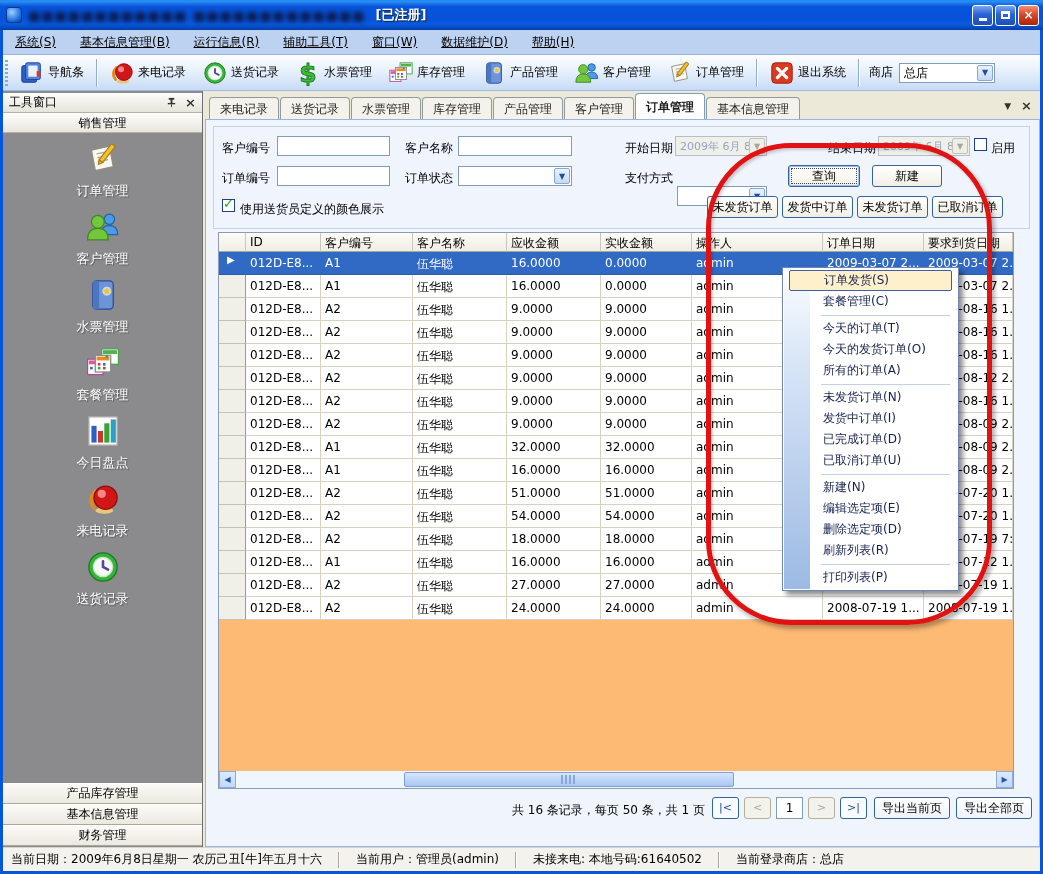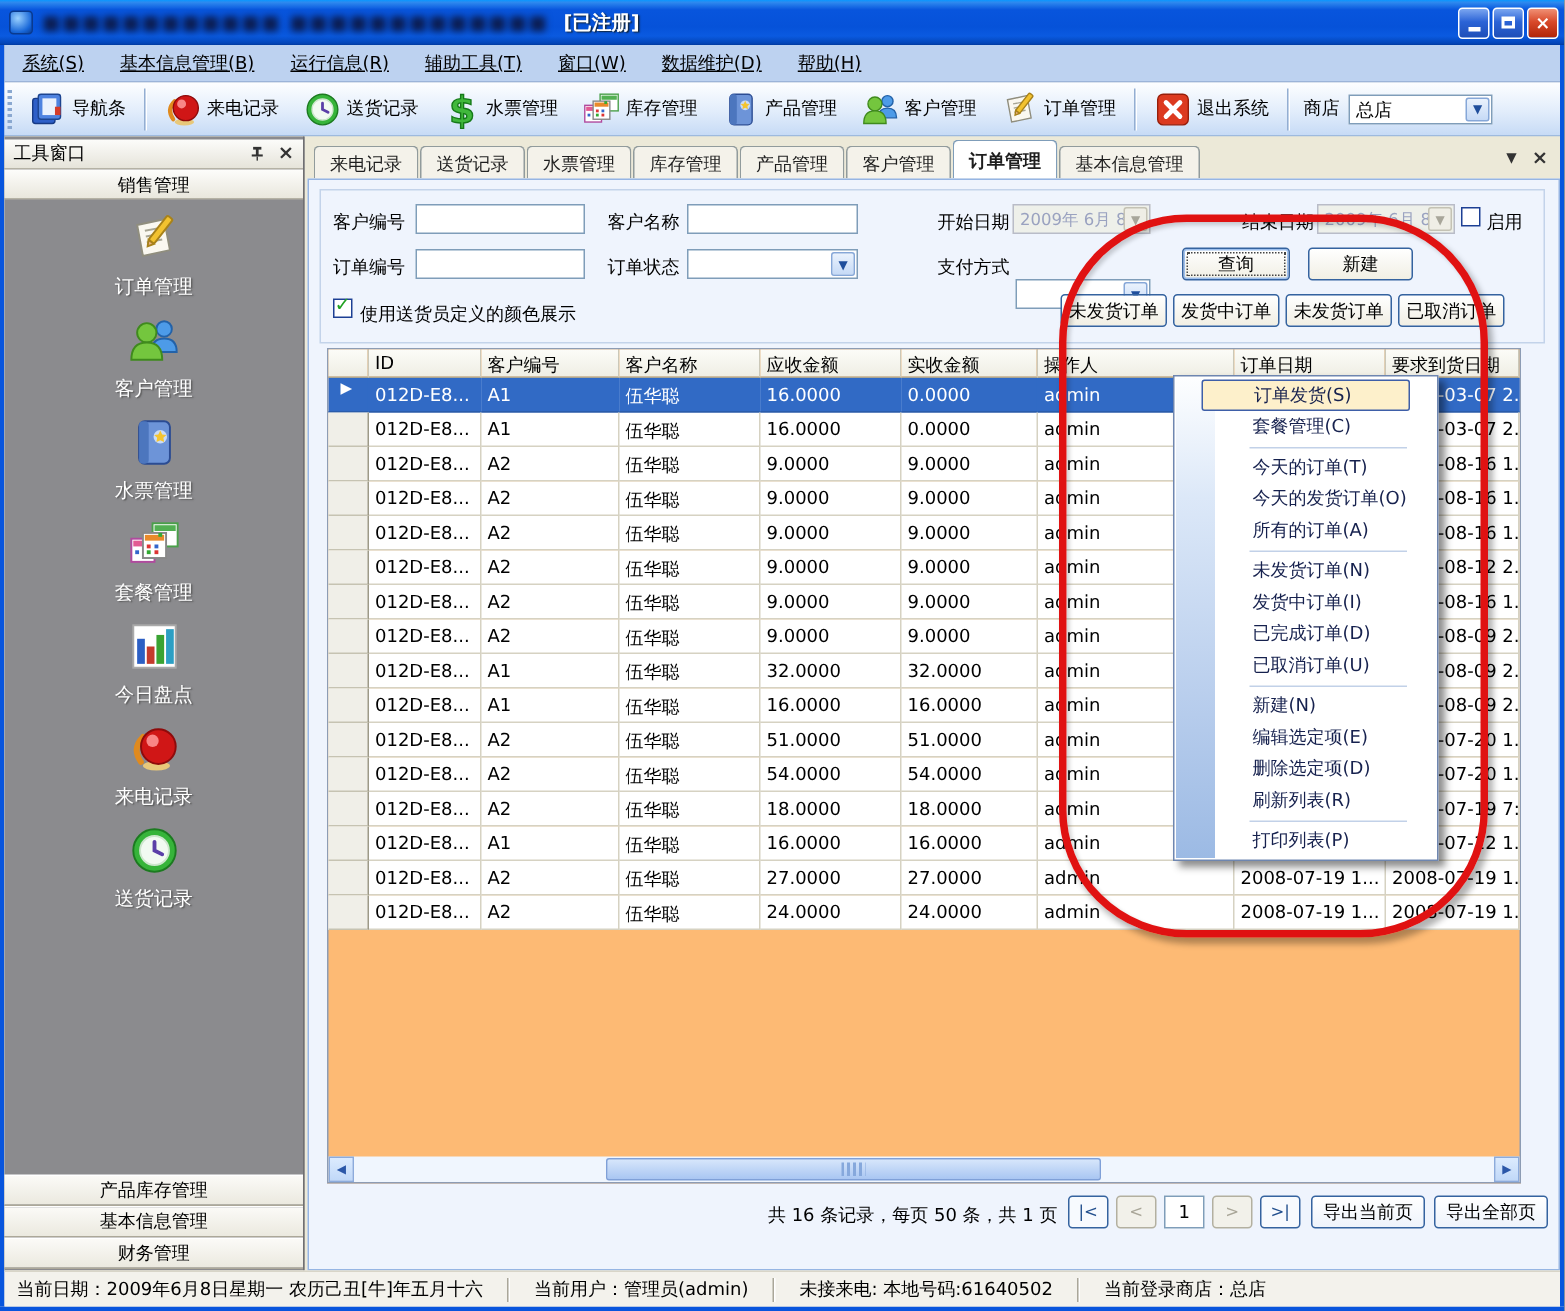--- a/index.html
+++ b/index.html
@@ -116,22 +116,22 @@
   
   .pager-summary{left:430px;top:802px;width:275px;text-align:right;}
   .pbtn{position:absolute;top:797px;width:27px;height:22px;border:1px solid #35639f;border-radius:3px;background:#f7fafe;
     text-align:center;line-height:20px;font-size:11px;color:#23508e;}
   .pbtn.dis{border-color:#b3b0a0;color:#a9a698;background:#f2f1ea;}
   .pagebox{position:absolute;top:797px;width:27px;height:22px;border:1px solid #7f9db9;background:#fff;text-align:center;line-height:20px;}
   .exbtn{position:absolute;top:797px;height:22px;border:1px solid #35639f;border-radius:3px;background:linear-gradient(180deg,#fff,#eef3fb);
     text-align:center;line-height:20px;}
 
   
-  .ctxmenu{left:782px;top:250px;width:177px;background:#fff;border:1px solid #6e86b0;z-index:40;
-    box-shadow:4px 4px 5px rgba(0,0,0,.45);padding:2px 16px;}
+  .ctxmenu{left:782px;top:267px;width:177px;background:#fff;border:1px solid #6e86b0;z-index:40;
+    box-shadow:4px 4px 5px rgba(0,0,0,.45);padding:2px 4px;}
   .cm-strip{position:absolute;left:1px;top:1px;bottom:1px;width:26px;
     background:linear-gradient(180deg,#fdfeff,#dce8f8 25%,#b6ccec 70%,#9cbae4);}
   .cm-item{position:relative;height:21px;line-height:21px;padding-left:36px;color:#16214e;white-space:nowrap;}
   .cm-item.hl{margin:0 2px;padding-left:34px;background:#fdf0cb;border:1px solid #3e5fa8;border-radius:2px;line-height:19px;}
   .cm-sep{height:1px;background:#c2d1e8;margin:3px 4px 2px 34px;}
 
   
   .red-ellipse{left:706px;top:143px;width:286px;height:482px;border:5px solid #e01212;border-radius:85px;z-index:50;
     box-shadow:3px 4px 4px rgba(0,0,0,.30), inset 2px 2px 3px rgba(0,0,0,.18);pointer-events:none;}
 

